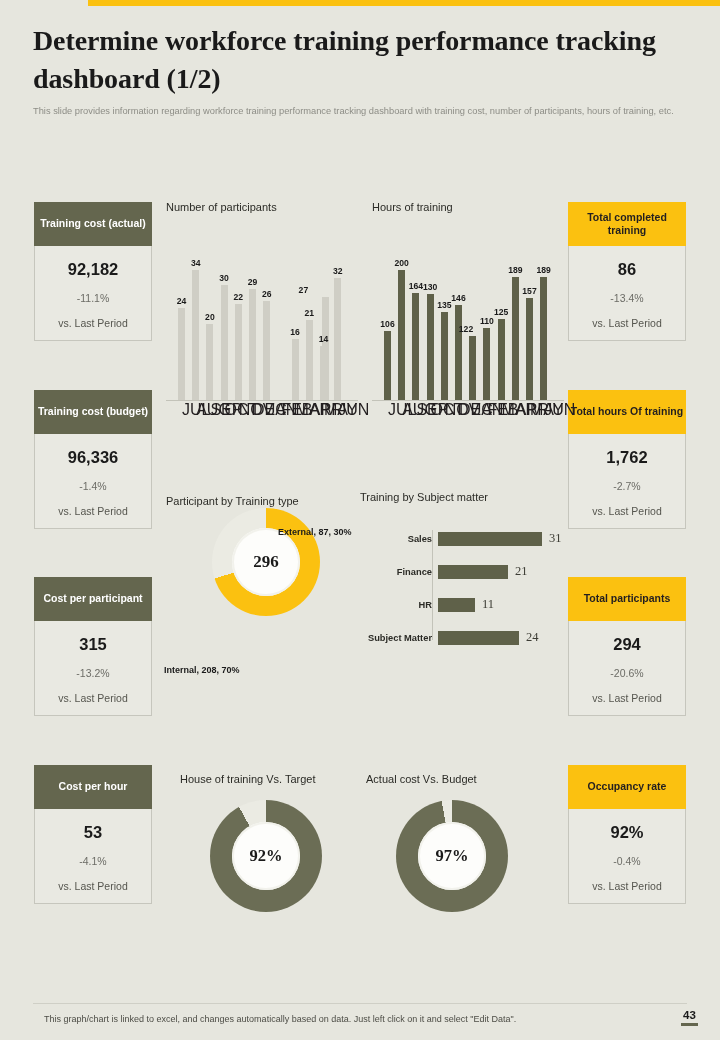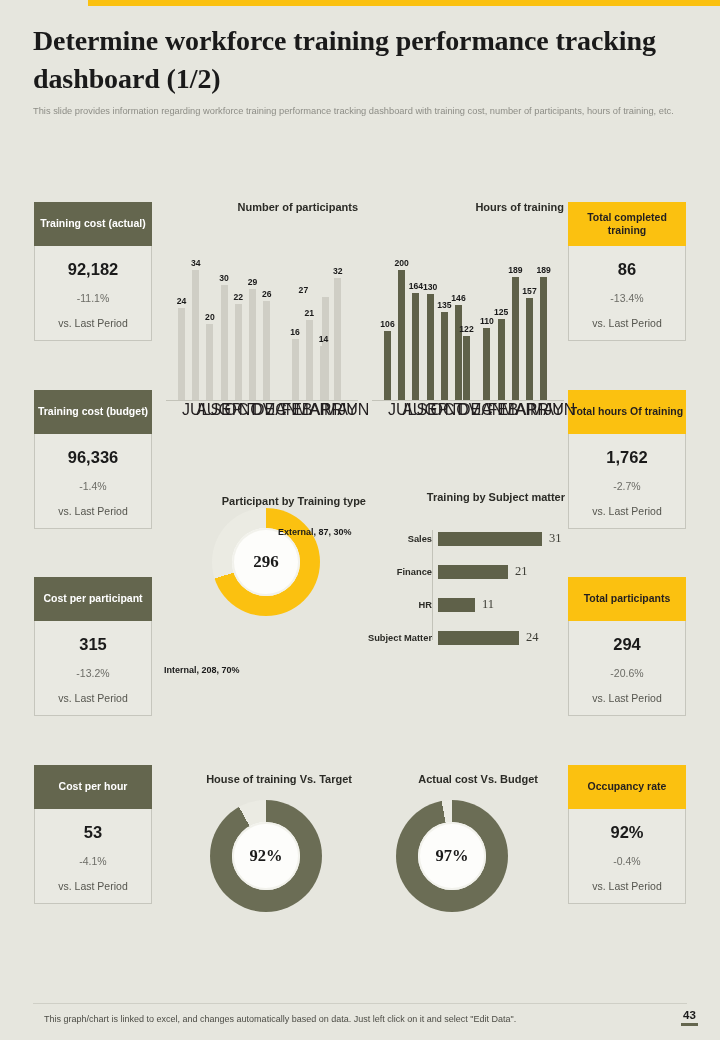--- a/index.html
+++ b/index.html
@@ -42,21 +42,21 @@
     border:1px solid #c6c6bd;border-top:none;background:#e9e9e2;
     padding:14px 4px 11px;text-align:center;
   }
   .card-val{font-size:16.5px;font-weight:700;color:#1a1a1a;}
   .card-delta{margin-top:13px;font-size:10.5px;color:#6c6c66;}
   .card-cmp{margin-top:13px;font-size:10.5px;color:#56564f;}
 
   
   .panel{position:absolute;}
   .panel-title{
-    text-align:right;font-size:11px;font-weight:700;
+    text-align:left;font-size:11px;font-weight:400;
     color:#2b2b26;line-height:1.3;
   }
 
   
   .vbars{position:relative;}
   .vbar-plot{position:relative;height:150px;border-bottom:1px solid #c3c3b9;}
   .vbar{
     position:absolute;bottom:0;width:7px;
   }
   .vbar .bar{width:100%;height:100%;}
@@ -276,21 +276,21 @@
           <div class="vlabel">130</div>
         </div>
         <div class="vbar" style="left: 68.8px; height: 88px;">
           <div class="bar" style="background: rgb(95, 97, 73);"></div>
           <div class="vlabel">135</div>
         </div>
         <div class="vbar" style="left: 83px; height: 95px;">
           <div class="bar" style="background: rgb(95, 97, 73);"></div>
           <div class="vlabel">146</div>
         </div>
-        <div class="vbar" style="left: 91px; height: 64px;">
+        <div class="vbar" style="left: 84px; height: 64px; padding-left: 13px;">
           <div class="bar" style="background: rgb(95, 97, 73);"></div>
           <div class="vlabel">122</div>
         </div>
         <div class="vbar" style="left: 111.4px; height: 72px;">
           <div class="bar" style="background: rgb(95, 97, 73);"></div>
           <div class="vlabel">110</div>
         </div>
         <div class="vbar" style="left: 125.6px; height: 81px;">
           <div class="bar" style="background: rgb(95, 97, 73);"></div>
           <div class="vlabel">125</div>

